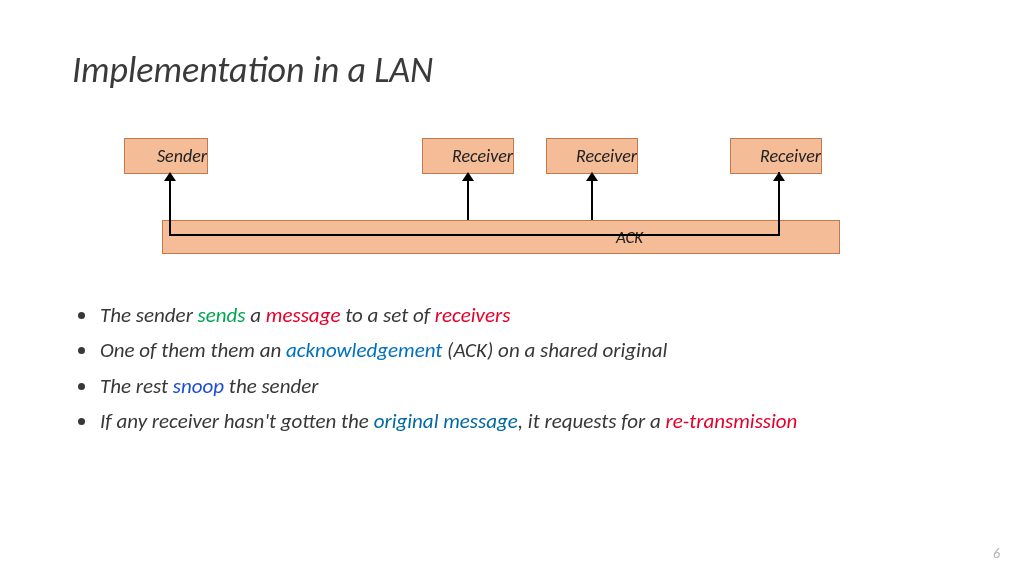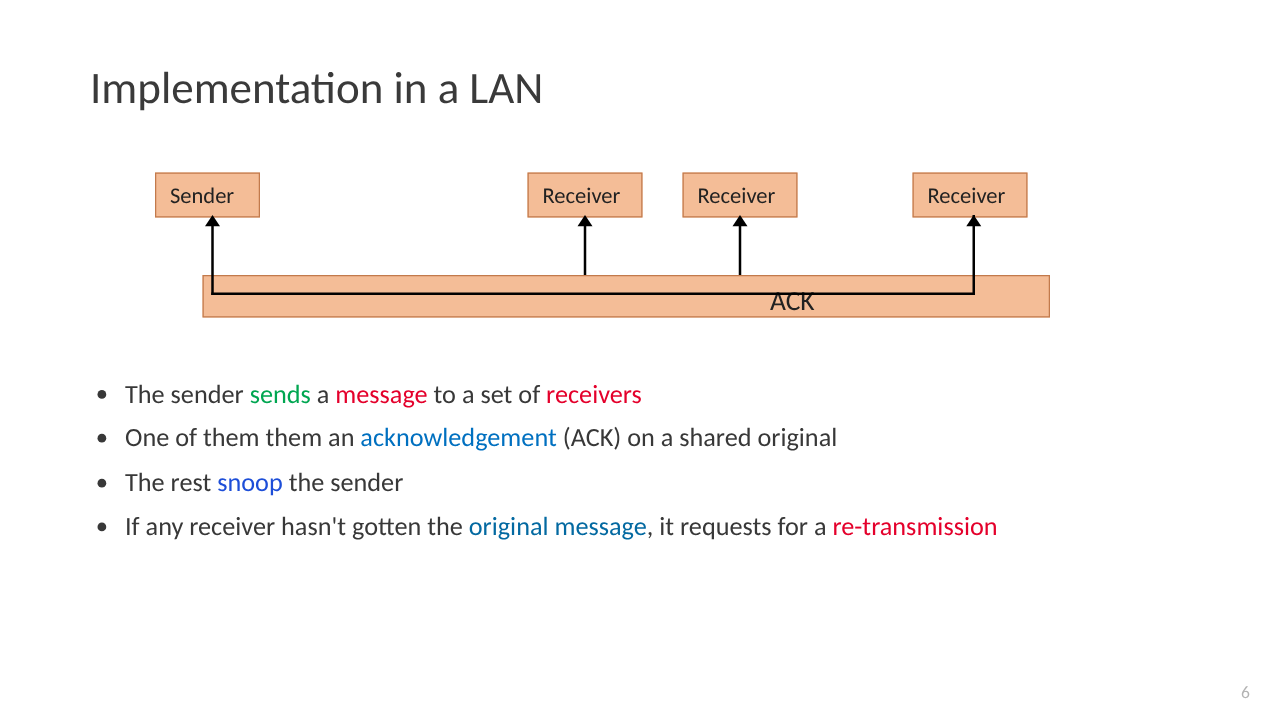--- a/index.html
+++ b/index.html
@@ -10,53 +10,54 @@
     height: 576px;
     background: #ffffff;
     font-family: Calibri, "Segoe UI", Arial, sans-serif;
     color: #3b3b3b;
     position: relative;
   }
   .slide {
     position: relative;
     width: 1024px;
     height: 576px;
+    font-style: italic;
   }
   .title {
     position: absolute;
     left: 72px;
     top: 48px;
     font-size: 36px;
     color: #3a3a3a;
     font-weight: 400;
   }
   .diagram {
     position: absolute;
     left: 0;
     top: 128px;
     width: 1024px;
     height: 150px;
   }
   .node {
     position: absolute;
     background: #f4bd97;
     border: 1.5px solid #c27a4c;
-    text-align: left;
+    text-align: right;
     font-size: 18px;
     color: #222;
-    padding: 6px 11px;
+    padding: 6px 0;
   }
   .bus {
     position: absolute;
     background: #f4bd97;
     border: 1.5px solid #c27a4c;
   }
   .ack-label {
     position: absolute;
-    font-size: 22px;
+    font-size: 17px;
     color: #222;
   }
   .arrow-v {
     position: absolute;
     background: #000;
     width: 2px;
   }
   .arrow-up::before {
     content: "";
     position: absolute;

